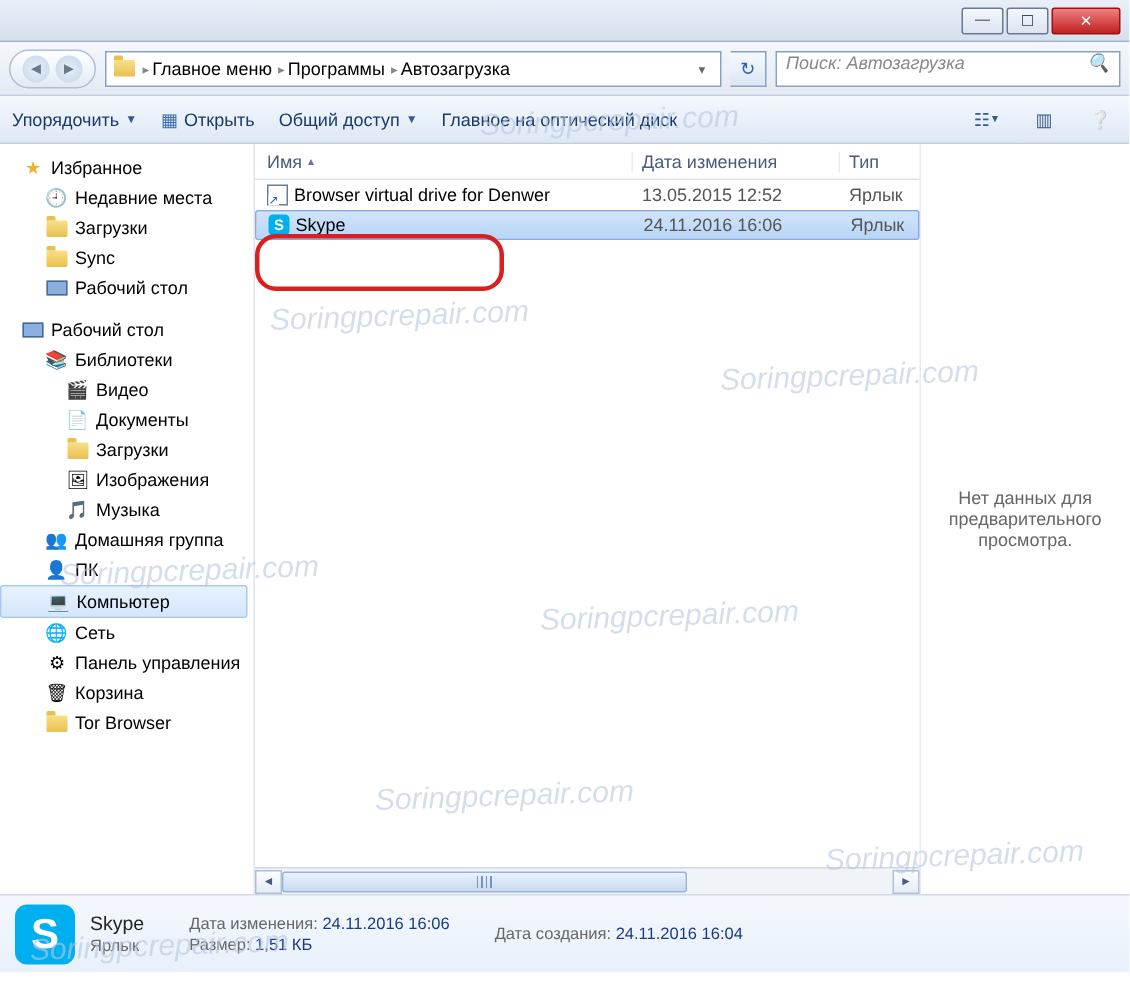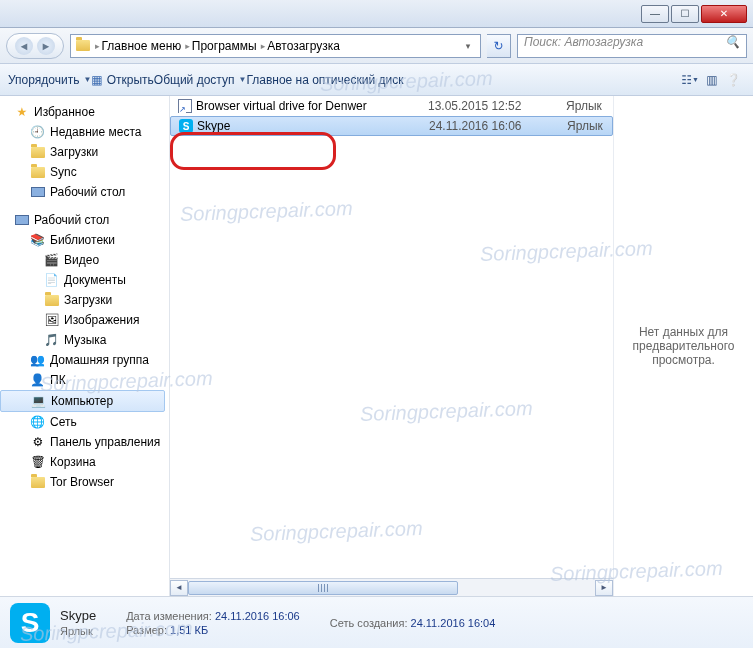--- a/index.html
+++ b/index.html
@@ -16,21 +16,21 @@
 .navarrow { width: 18px; height: 18px; border-radius: 50%; background: radial-gradient(#e8f0fa, #c4d4e8); display: flex; align-items: center; justify-content: center; color: #667a90; font-size: 11px; }
 .addrbar { flex: 1; height: 24px; border: 1px solid #8aa0c0; background: #fff; display: flex; align-items: center; padding: 0 4px; gap: 4px; }
 .crumb { display: flex; align-items: center; gap: 2px; cursor: pointer; }
 .crumb .sep { color: #888; font-size: 9px; }
 .addrdrop { width: 16px; display: flex; align-items: center; justify-content: center; color: #666; font-size: 9px; cursor: pointer; }
 .refbtn { width: 24px; height: 24px; border: 1px solid #8aa0c0; border-left: none; background: linear-gradient(#f6faff, #dbe6f4); display: flex; align-items: center; justify-content: center; color: #2a60c0; font-size: 12px; cursor: pointer; }
 .searchbox { width: 230px; height: 24px; border: 1px solid #8aa0c0; background: #fff; display: flex; align-items: flex-start; padding: 0 6px; color: #888; font-style: italic; }
 .searchbox .sicon { margin-left: auto; color: #5a7090; font-size: 12px; }
 
 
-.toolbar { height: 32px; background: linear-gradient(#f4f8fd, #dde8f5); border-bottom: 1px solid #c0cde0; display: flex; align-items: center; padding: 0 8px; gap: 0; color: #1a3a6a; }
+.toolbar { height: 32px; background: linear-gradient(#f4f8fd, #dde8f5); border-bottom: 1px solid #c0cde0; display: flex; align-items: center; padding: 0 8px; gap: 16px; color: #1a3a6a; }
 .tbitem { display: flex; align-items: center; gap: 4px; cursor: pointer; }
 .tbitem .dd { font-size: 8px; color: #3a5a8a; }
 .spacer { flex: 1; }
 .tbicon { width: 22px; height: 20px; display: flex; align-items: center; justify-content: center; color: #3a5a8a; cursor: pointer; }
 
 
 .main { display: flex; height: 500px; }
 .navpane { width: 170px; border-right: 1px solid #e0e5ec; overflow: hidden; padding-top: 6px; }
 .navgroup { margin-bottom: 8px; }
 .navhead { display: flex; align-items: center; gap: 4px; padding: 2px 4px 2px 14px; cursor: pointer; }
@@ -234,20 +234,28 @@
           <span class="icn">
             <span class="folder-i"></span>
           </span>
           <span>Tor Browser</span>
         </div>
     </div>
   </div>
 
   <div class="content">
     <div class="filelist">
+      <div class="colhead">
+        <div class="col-name">
+            <span>Имя</span>
+            <span class="sortarr">▴</span>
+          </div>
+        <div class="col-date">Дата изменения</div>
+        <div class="col-type">Тип</div>
+      </div>
       <div class="rows">
         <div class="row">
           <div class="rname">
               <span class="shortcut-i"></span>
               <span>Browser virtual drive for Denwer</span>
             </div>
           <div class="rdate">13.05.2015 12:52</div>
           <div class="rtype">Ярлык</div>
         </div>
         <div class="row sel">
@@ -281,21 +289,21 @@
   <div class="bigicon">S</div>
   <div class="dinfo">
     <div class="dname">Skype</div>
     <div class="dtype">Ярлык</div>
   </div>
   <div class="dprops">
     <div><span class="lbl">Дата изменения:</span> <span class="val">24.11.2016 16:06</span></div>
     <div><span class="lbl">Размер:</span> <span class="val">1,51 КБ</span></div>
   </div>
   <div class="dprops">
-    <div><span class="lbl">Сеть создания:</span> <span class="val">24.11.2016 16:04</span></div>
+    <div><span class="lbl">Дата создания:</span> <span class="val">24.11.2016 16:04</span></div>
   </div>
 </div>
 
 <div class="watermark" style="top:70px; left:320px">Soringpcrepair.com</div>
 <div class="watermark" style="top:200px; left:180px">Soringpcrepair.com</div>
 <div class="watermark" style="top:240px; left:480px">Soringpcrepair.com</div>
 <div class="watermark" style="top:370px; left:40px">Soringpcrepair.com</div>
 <div class="watermark" style="top:400px; left:360px">Soringpcrepair.com</div>
 <div class="watermark" style="top:520px; left:250px">Soringpcrepair.com</div>
 <div class="watermark" style="top:620px; left:20px">Soringpcrepair.com</div>

